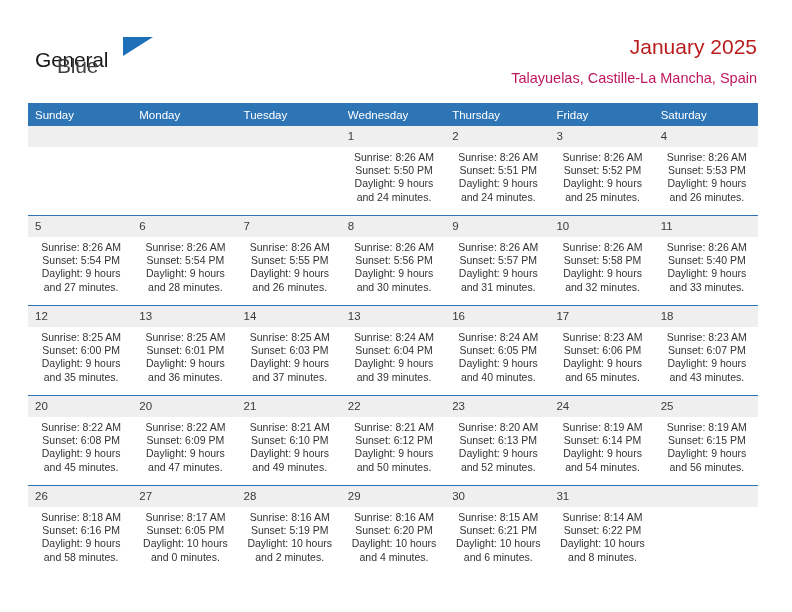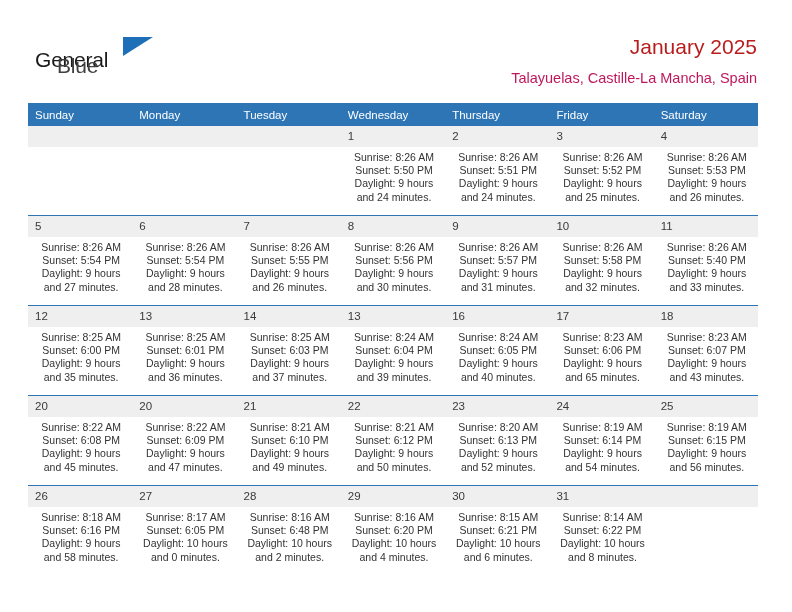--- a/index.html
+++ b/index.html
@@ -500,21 +500,21 @@
                 <div>Daylight: 10 hours</div>
                 <div>and 0 minutes.</div>
               </div>
             </div>
           </td>
           <td>
             <div class="daybox">
               <div class="daynum">28</div>
               <div class="info">
                 <div>Sunrise: 8:16 AM</div>
-                <div>Sunset: 6:48 PM</div>
+                <div>Sunset: 5:19 PM</div>
                 <div>Daylight: 10 hours</div>
                 <div>and 2 minutes.</div>
               </div>
             </div>
           </td>
           <td>
             <div class="daybox">
               <div class="daynum">29</div>
               <div class="info">
                 <div>Sunrise: 8:16 AM</div>

